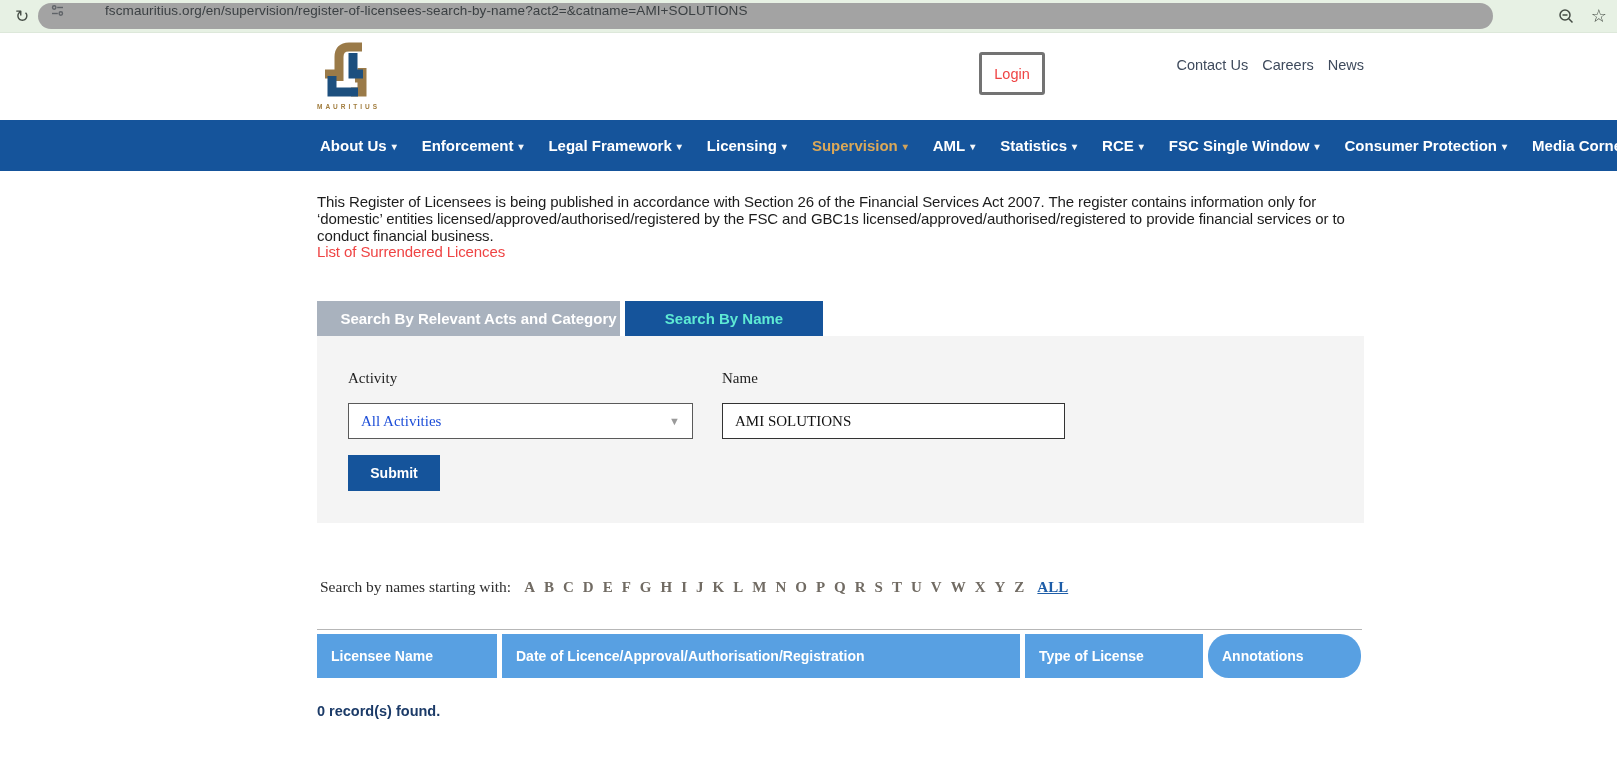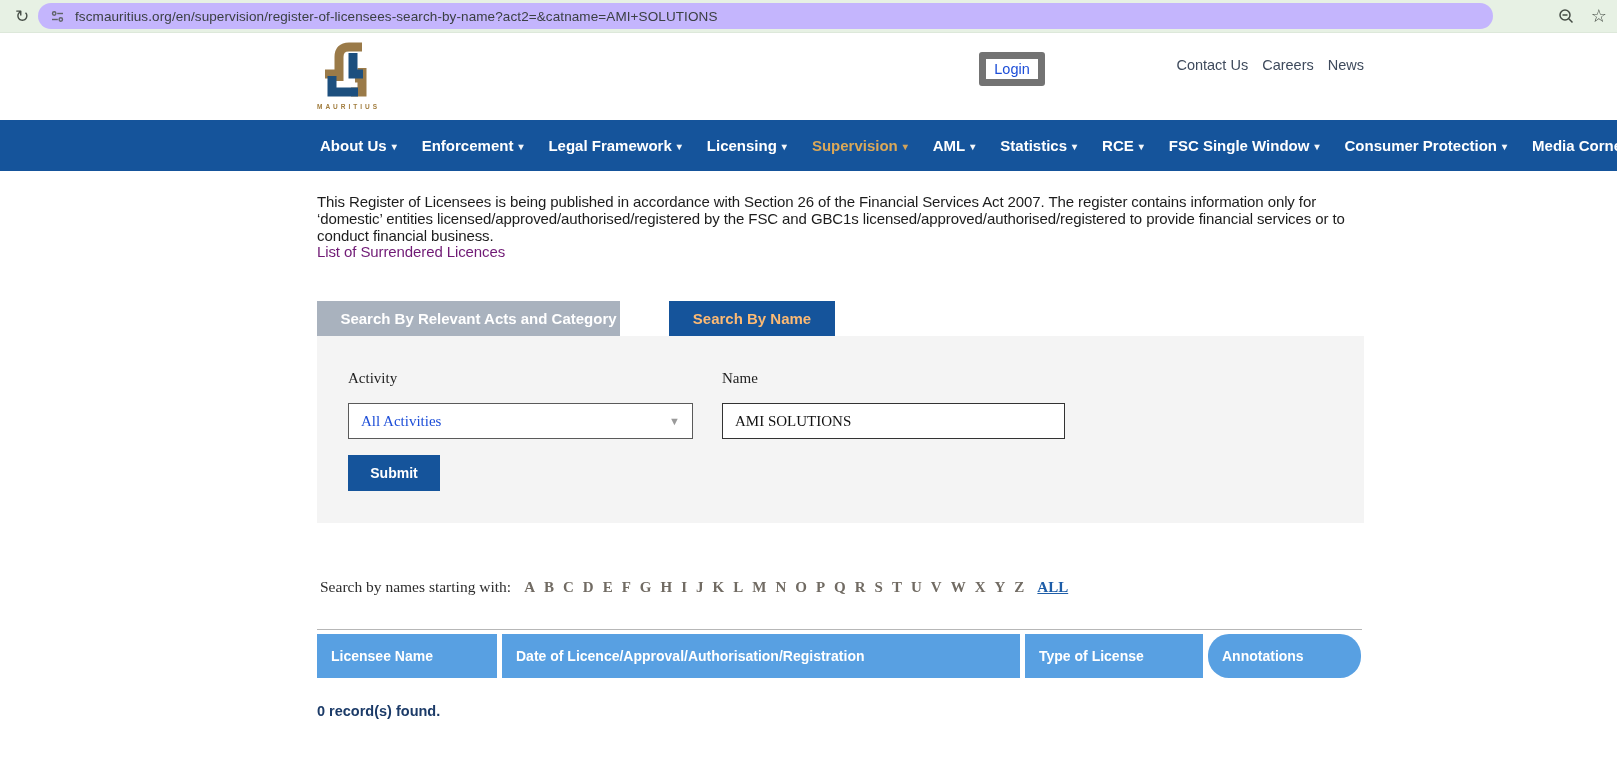--- a/index.html
+++ b/index.html
@@ -4,60 +4,60 @@
 <style>
   * { margin:0; padding:0; box-sizing:border-box; }
   html,body { width:1617px; height:763px; overflow:hidden; background:#ffffff;
               font-family:"Liberation Sans", sans-serif; }
 
   
   .toolbar { height:33px; background:#e7f1e4; display:flex; align-items:center;
              padding:0 10px; border-bottom:1px solid #dde8da; }
   .reload { width:24px; height:24px; display:flex; align-items:center; justify-content:center;
             font-size:17px; color:#474f47; cursor:pointer; }
-  .omnibox { flex:0 0 auto; width:1455px; height:26px; margin-left:4px; background:#c4b5fd;
-             border-radius:13px; display:flex; align-items:center; padding:0 12px; }
+  .omnibox { flex:0 0 auto; width:1455px; height:26px; margin-left:4px; background:#a3a3a3;
+             border-radius:13px; display:flex; align-items:flex-start; padding:0 12px;gap:30px; }
   .tune-icon { display:flex; align-items:center; margin-right:10px; }
   .url-text { font-size:13.5px; color:#3b4043; letter-spacing:0.1px; white-space:nowrap; }
   .toolbar-right { display:flex; align-items:center; margin-left:auto; gap:16px; }
   .zoomout-icon { display:flex; align-items:center; cursor:pointer; }
   .star-icon { font-size:18px; color:#454c45; cursor:pointer; line-height:1; }
 
   
   .site-header { height:87px; background:#ffffff; position:relative; }
   .logo-wrap { position:absolute; left:317px; top:8px; width:70px; text-align:left; cursor:pointer; }
   .logo-mark { display:block; }
   .logo-text { display:block; margin-top:2px; font-size:6.5px; letter-spacing:3px;
                color:#a27d3e; font-weight:bold; }
   .header-links { position:absolute; right:253px; top:24px; display:flex; gap:14px; }
   .header-link { font-size:14.5px; color:#3e4a5c; text-decoration:none; cursor:pointer; }
-  .login-btn { position:absolute; right:253px; top:10px; width:66px; height:34px;
-               border:7px solid #737373; border-radius:3px; background:#ffffff;
-               color:#1d4ed8; font-size:14.5px; display:flex; align-items:center;
+  .login-btn { position:absolute; right:253px; top:10px; width:66px; height:43px;
+               border:3px solid #737373; border-radius:3px; background:#ffffff;
+               color:#ef4444; font-size:14.5px; display:flex; align-items:center;
                justify-content:center; cursor:pointer; }
   .login-wrap { position:absolute; left:1298px; top:9px; }
 
   
   .mainnav { height:51px; background:#15549b; display:flex; align-items:center; }
   .mainnav-inner { margin-left:320px; display:flex; gap:25px; align-items:center; }
   .nav-item { color:#ffffff; font-size:15px; font-weight:600; cursor:pointer;
               display:flex; align-items:center; gap:5px; white-space:nowrap; }
   .nav-item .caret { font-size:10px; opacity:0.95; position:relative; top:1px; }
   .nav-item.active { color:#dba858; }
 
   
   .content { width:1047px; margin-left:317px; }
   .intro { margin-top:23px; font-size:15px; line-height:1.12; color:#1c1c1c; letter-spacing:-0.1px; }
-  .intro-link { color:#701a75; cursor:pointer; }
+  .intro-link { color:#ef4444; cursor:pointer; }
 
   .tabs { margin-top:40px; display:flex; }
   .tab { height:35px; display:flex; align-items:center; justify-content:center;
          font-size:15px; font-weight:bold; cursor:pointer; }
   .tab-inactive { width:303px; background:#a9b2be; color:#ffffff; margin-right:5px;padding-left:20px; }
-  .tab-active { width:166px; background:#15549b; color:#fdba74;margin-left:44px; }
+  .tab-active { width:198px; background:#15549b; color:#5eead4; }
 
   .form-panel { background:#f4f4f4; height:187px; position:relative; }
   .field-label { position:absolute; top:34px; font-size:15px; color:#1e1e1e;
                  font-family:"Liberation Serif", serif; }
   .label-activity { left:31px; }
   .label-name { left:405px; }
   .select-box { position:absolute; left:31px; top:67px; width:345px; height:36px;
                 background:#ffffff; border:1px solid #5a5a5a; display:flex; align-items:center;
                 padding:0 12px; cursor:pointer; }
   .select-text { font-size:15px; color:#1d4ed8; font-family:"Liberation Serif", serif; flex:1; }

